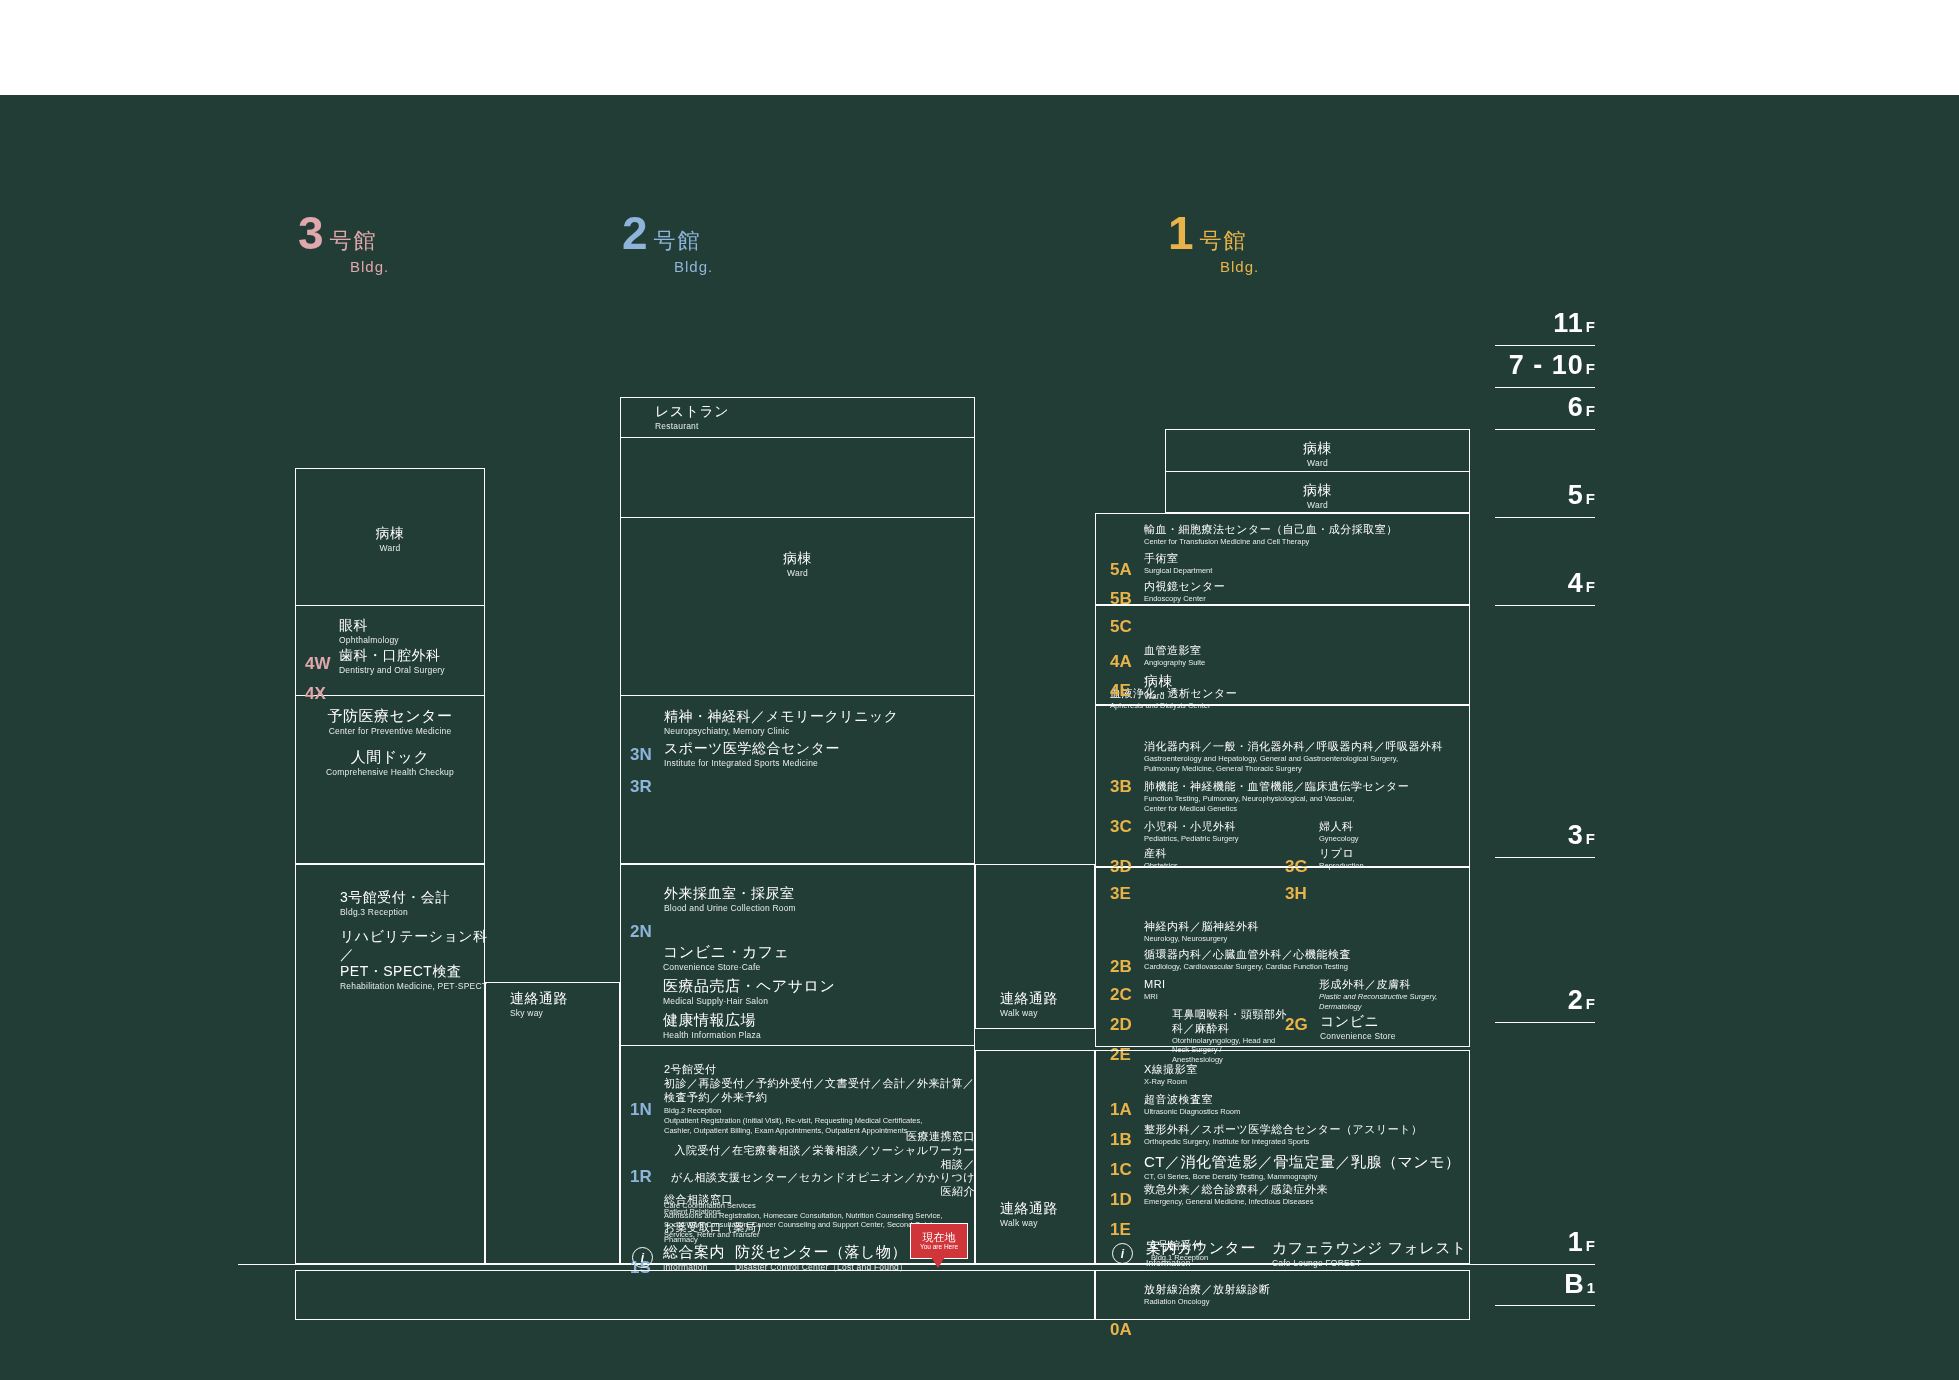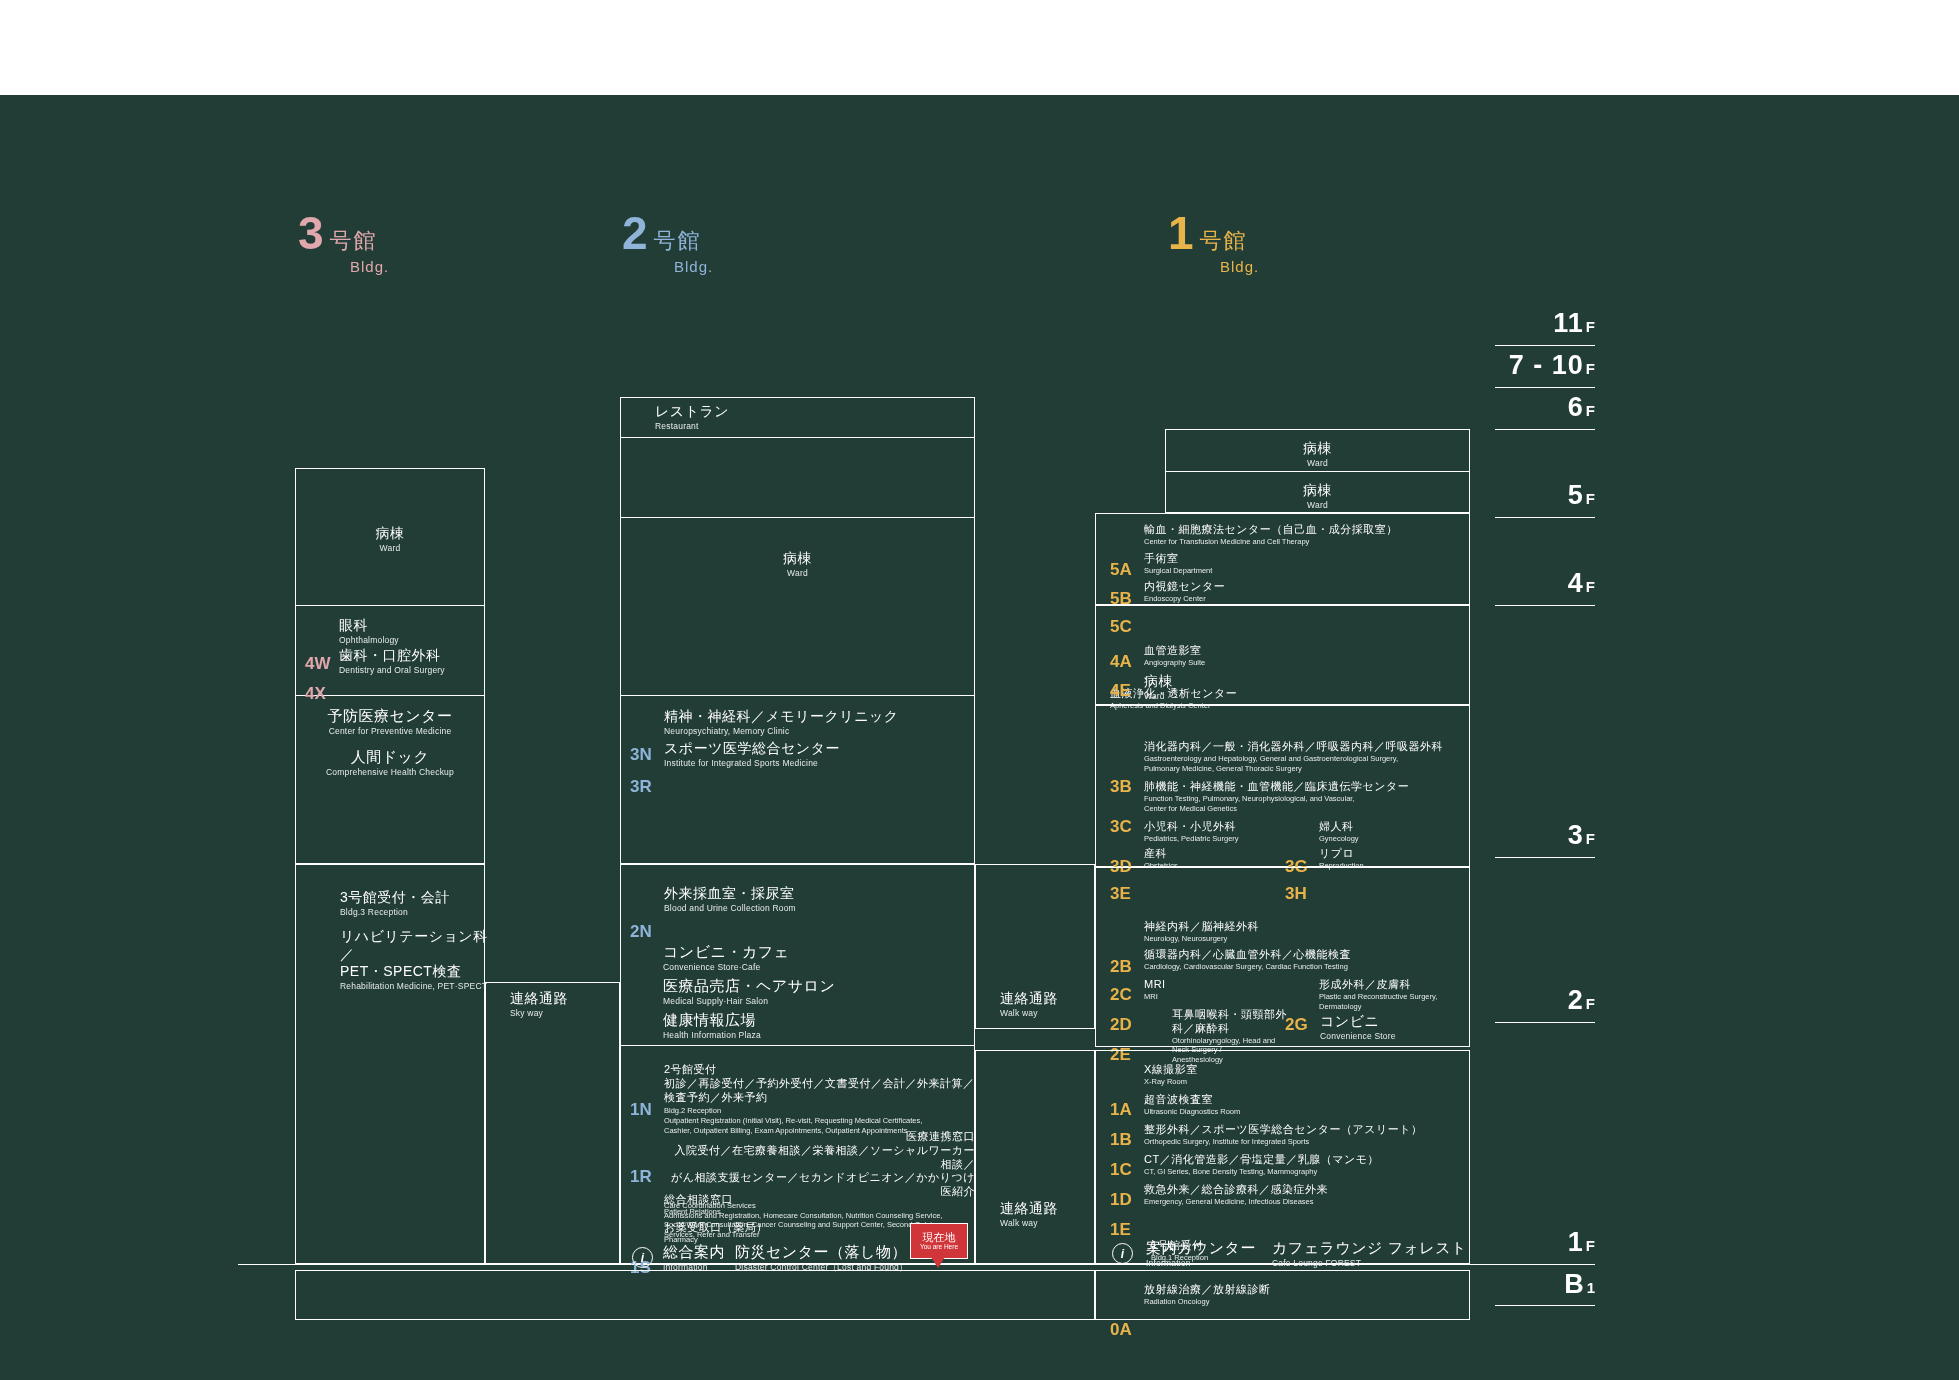--- a/index.html
+++ b/index.html
@@ -419,21 +419,21 @@
     <div class="txt">
       <div class="jplabel" style="font-size:11px;">耳鼻咽喉科・頭頸部外科／麻酔科</div>
       <div class="tiny" style="white-space:pre-line;">Otorhinolaryngology, Head and Neck Surgery /
 Anesthesiology</div>
     </div>
   </div>
   <div class="row" style="left:1285px;top:883px;width:180px;">
     <div class="codebox code y">2G</div>
     <div class="txt">
       <div class="jplabel" style="font-size:11px;">形成外科／皮膚科</div>
-      <div class="tiny" style="white-space:pre-line;">Plastic and Reconstructive Surgery,
+      <div class="tiny" style="white-space:pre-line;font-style:italic;">Plastic and Reconstructive Surgery,
 Dermatology</div>
     </div>
   </div>
   <div style="position:absolute;left:1320px;top:918px;">
     <div class="jplabel">コンビニ</div>
     <div class="enlabel">Convenience Store</div>
   </div>
 
   <div class="box" style="left:1095px;top:955px;width:375px;height:214px;"></div>
   <div class="row" style="left:1110px;top:968px;width:360px;">
@@ -453,21 +453,21 @@
   <div class="row" style="left:1110px;top:1028px;width:360px;">
     <div class="codebox code y">1C</div>
     <div class="txt">
       <div class="jplabel" style="font-size:11px;">整形外科／スポーツ医学総合センター（アスリート）</div>
       <div class="tiny">Orthopedic Surgery, Institute for Integrated Sports</div>
     </div>
   </div>
   <div class="row" style="left:1110px;top:1058px;width:360px;">
     <div class="codebox code y">1D</div>
     <div class="txt">
-      <div class="jplabel" style="font-size:11px;">CT／消化管造影／骨塩定量／乳腺（マンモ）</div>
+      <div class="jplabel" style="font-size:15px;">CT／消化管造影／骨塩定量／乳腺（マンモ）</div>
       <div class="tiny">CT, GI Series, Bone Density Testing, Mammography</div>
     </div>
   </div>
   <div class="row" style="left:1110px;top:1088px;width:360px;">
     <div class="codebox code y">1E</div>
     <div class="txt">
       <div class="jplabel" style="font-size:11px;">救急外来／総合診療科／感染症外来</div>
       <div class="tiny">Emergency, General Medicine, Infectious Diseases</div>
     </div>
   </div>

